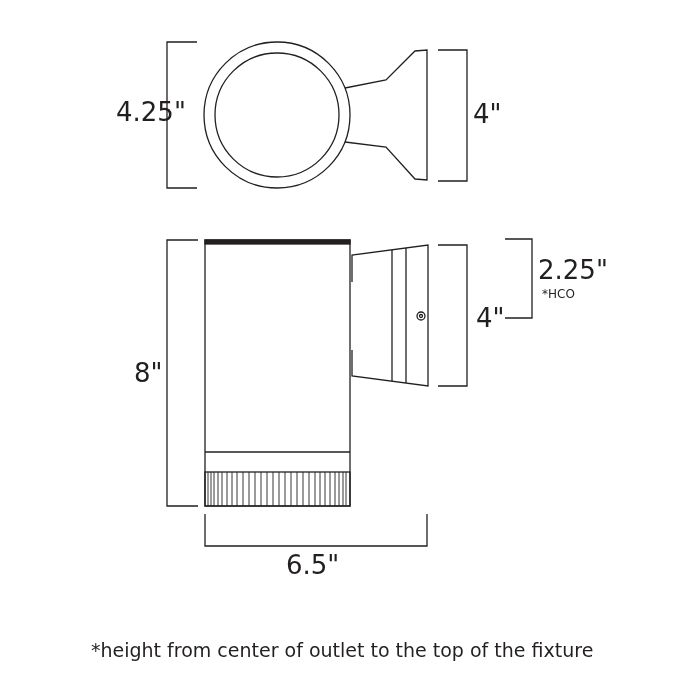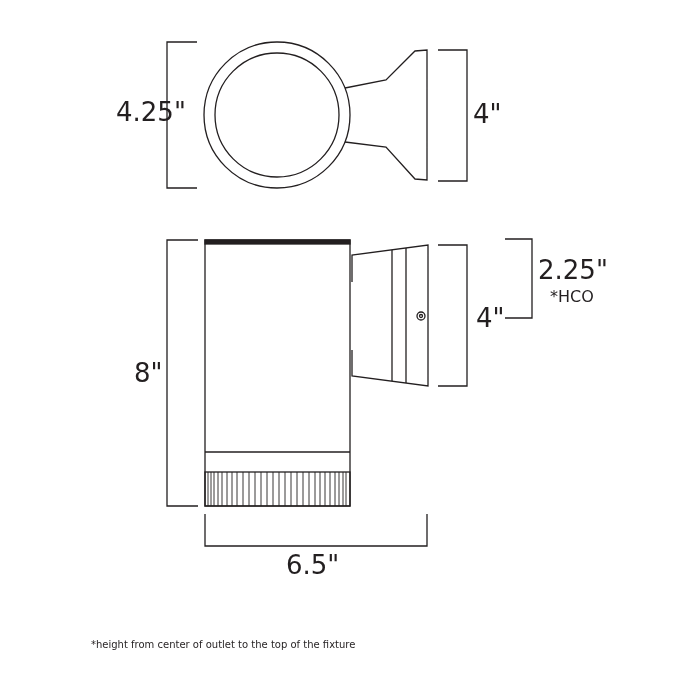--- a/index.html
+++ b/index.html
@@ -1,21 +1,21 @@
 <!DOCTYPE html>
 <html><head>
 <meta charset="utf-8">
 <style>
   html, body { margin: 0; padding: 0; background: #ffffff; }
   body { width: 700px; height: 700px; position: relative; overflow: hidden; font-family: "DejaVu Sans", sans-serif; color: #231f20; }
   svg { position: absolute; left: 0; top: 0; }
   .lbl { position: absolute; white-space: nowrap; color: #231f20; font-family: "DejaVu Sans", sans-serif; }
   .dim { font-size: 26px; }
-  .small { font-size: 16px; margin-left: 8px; }
-  .note { font-size: 10px; }
+  .small { font-size: 12px; }
+  .note { font-size: 19px; }
 </style>
 </head>
 <body>
 
 <svg width="700" height="700" viewBox="0 0 700 700" fill="none" stroke="#231f20" stroke-width="1.3">
 
   <g>
 
     <polyline points="197,42 167,42 167,188 197,188"></polyline>
 

